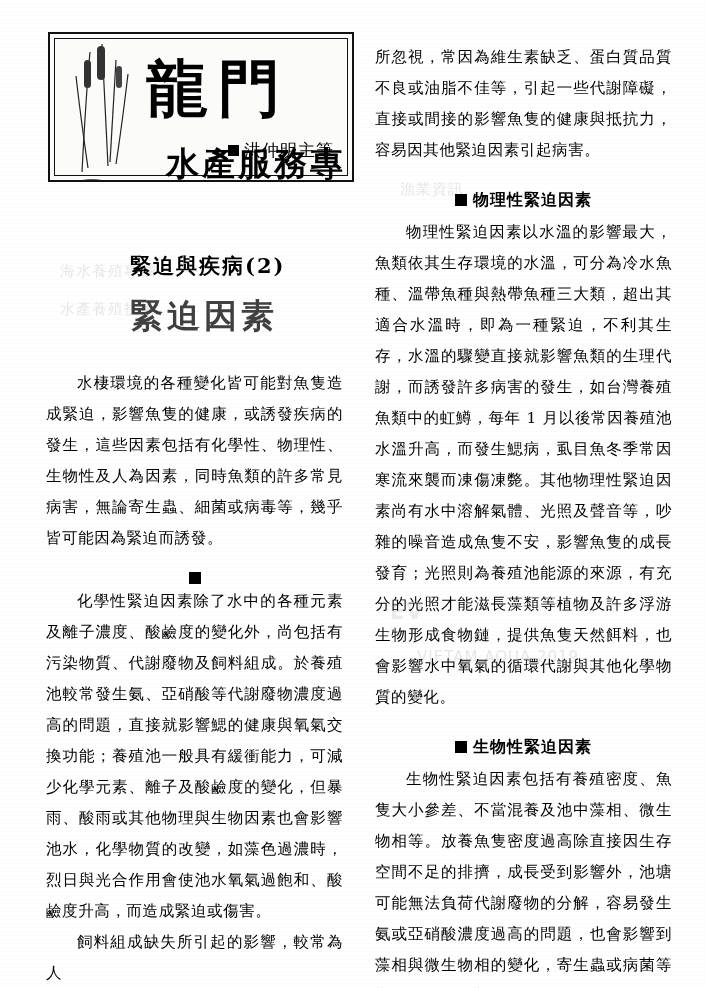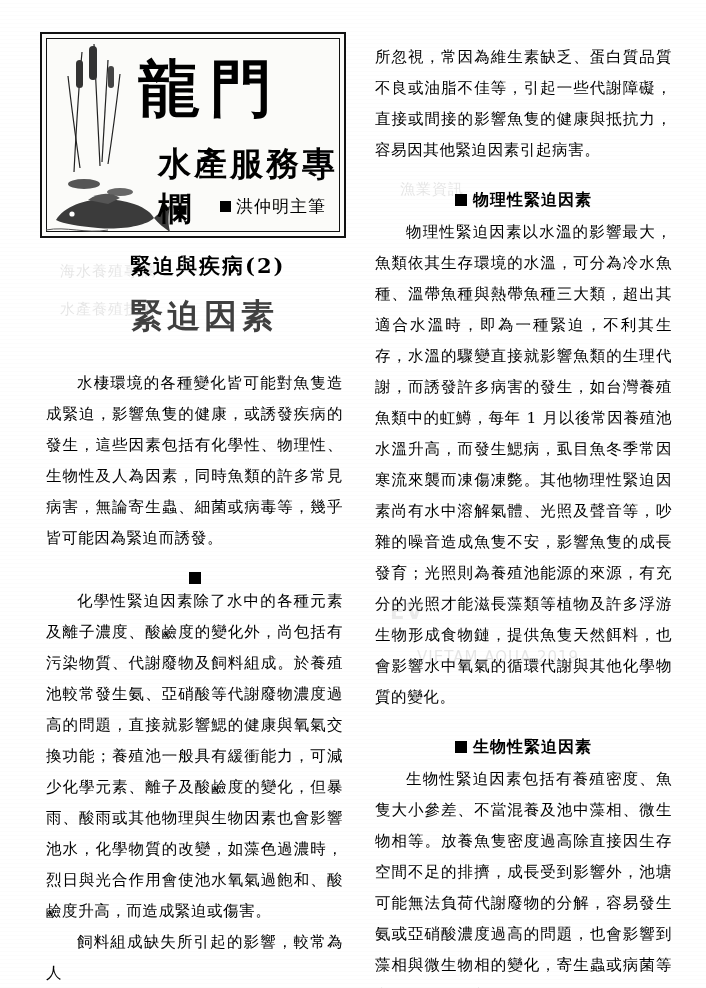--- a/index.html
+++ b/index.html
@@ -43,24 +43,24 @@
 
   .page {
     position: absolute;
     inset: 0;
     z-index: 2;
   }
 
   
   .masthead {
     position: absolute;
-    left: 40px;
+    left: 48px;
     top: 32px;
     width: 306px;
-    height: 206px;
+    height: 150px;
     border: 2px solid #111;
     background: #fbfbf9;
     box-sizing: border-box;
     overflow: hidden;
   }
   .masthead-inner {
     position: absolute;
     inset: 4px;
     border: 1px solid #111;
     box-sizing: border-box;

